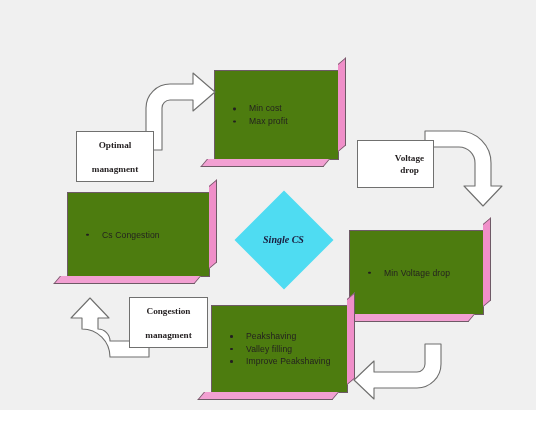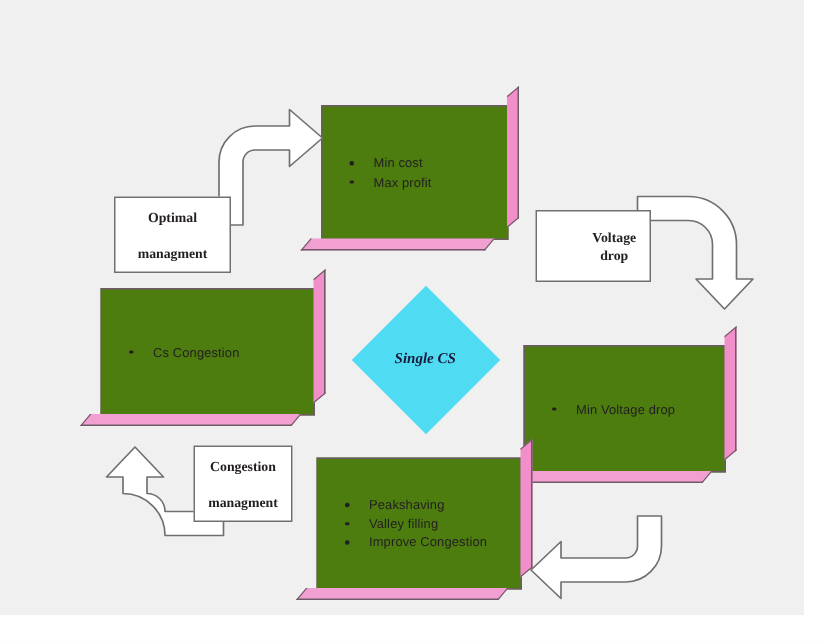--- a/index.html
+++ b/index.html
@@ -177,38 +177,38 @@
       <li>Cs Congestion</li>
     </ul>
   </div>
 
   <div class="pbox" style="left:211px;top:305px;width:137px;height:88px;">
     <div class="side"></div>
     <div class="bottom"></div>
     <ul>
       <li>Peakshaving</li>
       <li>Valley filling</li>
-      <li>Improve Congestion</li>
+      <li>Improve Peakshaving</li>
     </ul>
   </div>
 
   <div class="wbox" style="left:76px;top:131px;width:78px;height:51px;">
     <span>
       <span>Optimal</span><br>
       <span>managment</span>
     </span>
   </div>
 
   <div class="wbox" style="left:357px;top:140px;width:77px;height:48px;padding-left:28px;">
     <span>
       <span>Voltage drop</span>
     </span>
   </div>
 
-  <div class="wbox" style="left:129px;top:297px;width:66px;height:51px;">
+  <div class="wbox" style="left:129px;top:297px;width:79px;height:51px;">
     <span>
       <span>Congestion</span><br>
       <span>managment</span>
     </span>
   </div>
 
 
   <div id="diamond">
     <div class="shape"></div>
     <div class="lbl">Single CS</div>

